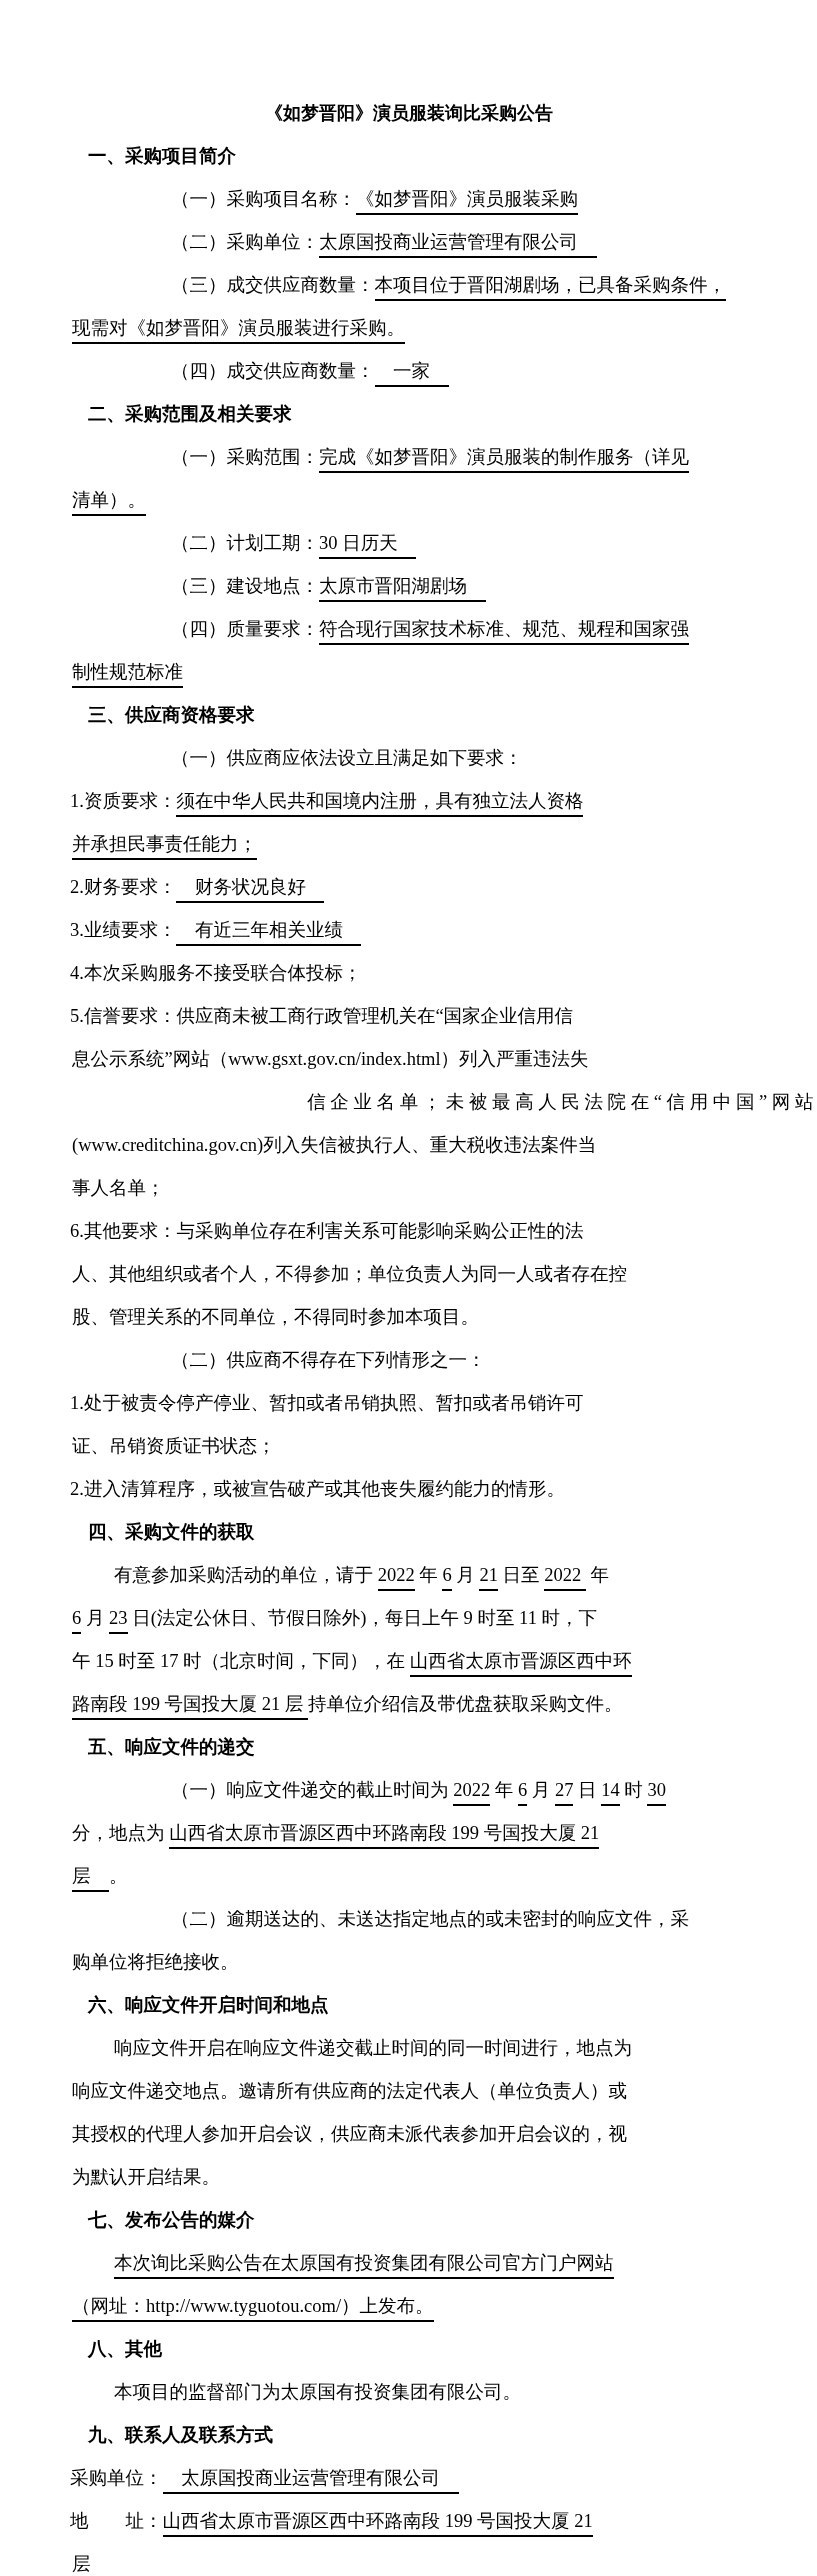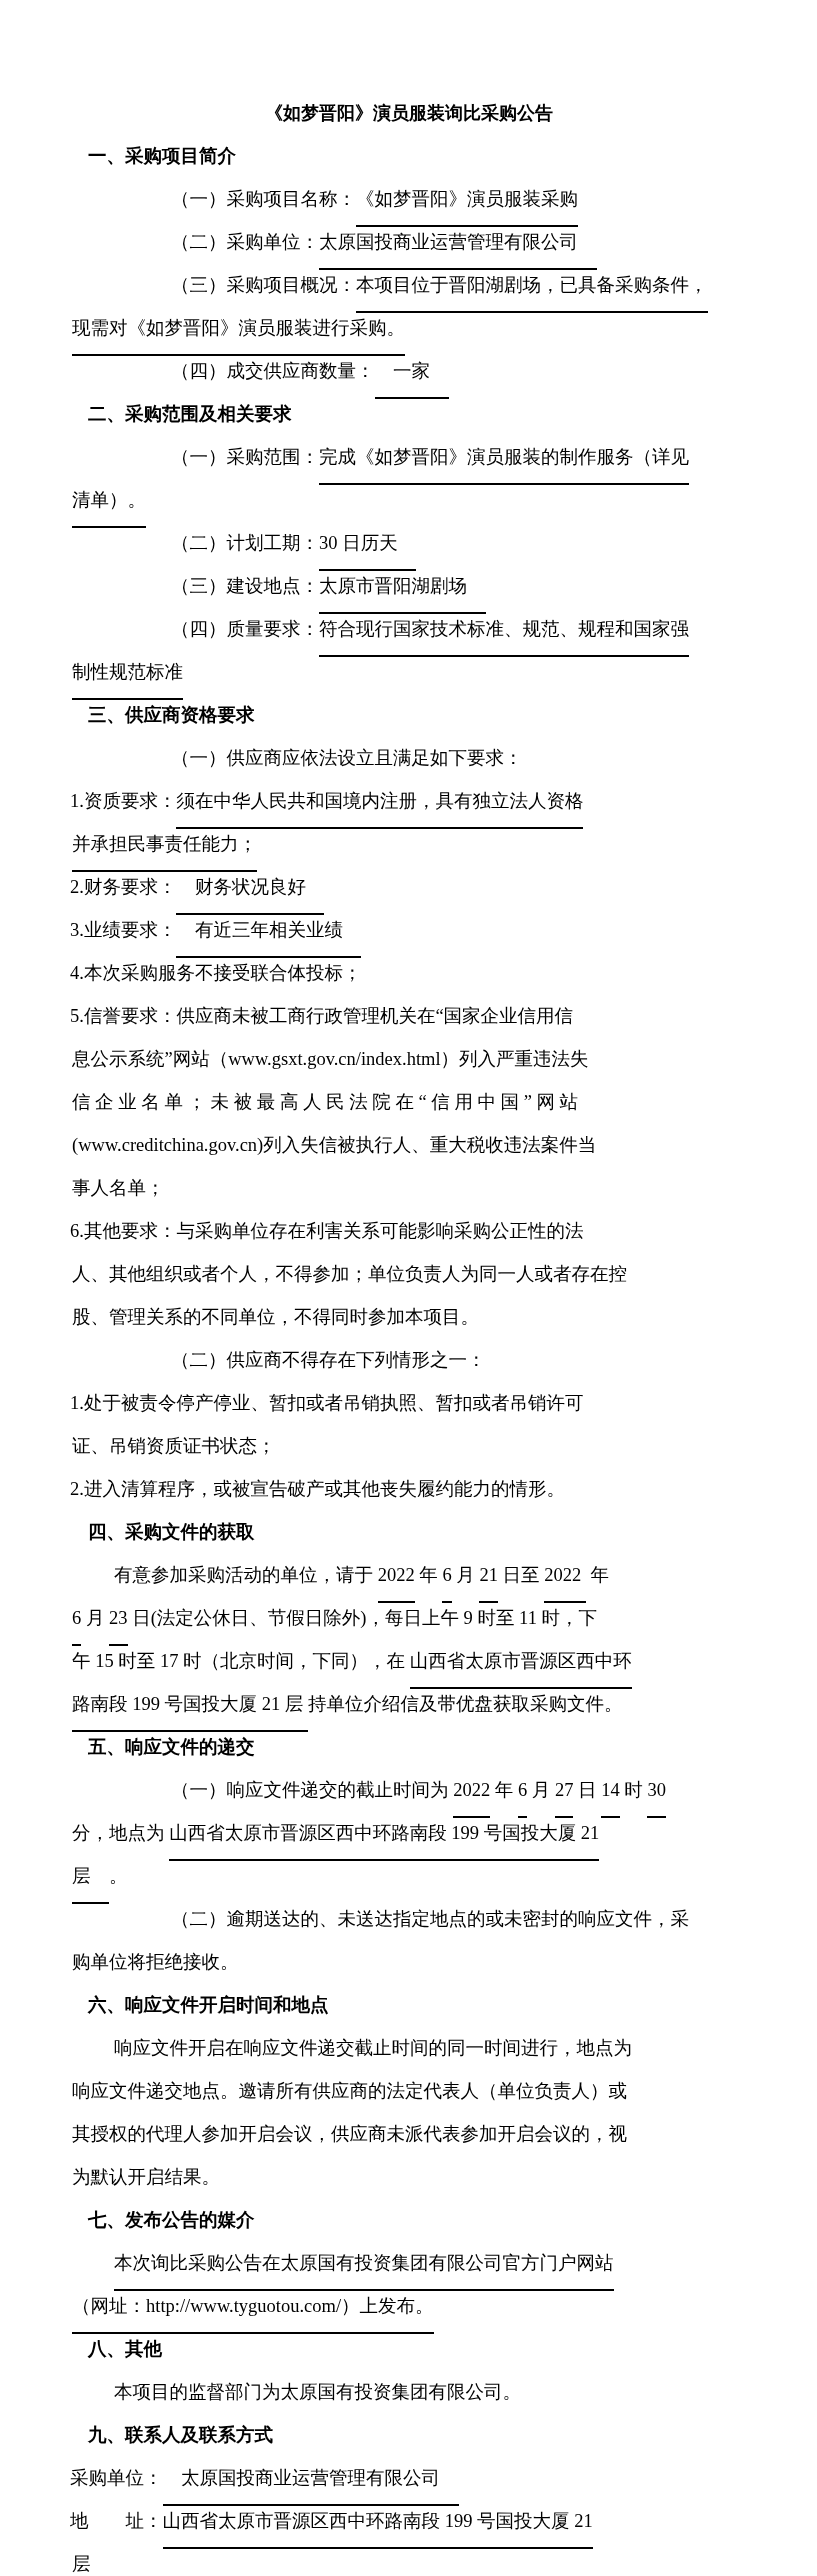--- a/index.html
+++ b/index.html
@@ -18,32 +18,32 @@
     font-family:"Liberation Sans","DejaVu Sans",sans-serif;
   }
   .l-heading{
     font-weight:700;margin-left:88px;
     font-family:Liberation Serif, serif;
   }
   .l-item{margin-left:171px;}
   .l-sub{margin-left:70px;}
   .l-para{margin-left:114px;}
   .l-cont{margin-left:72px;}
-  .js{letter-spacing:4.6px;}
-  .u{border-bottom:2.1px solid #000;padding-bottom:16px;}
+  .js{letter-spacing:4.6px;text-align:right;}
+  .u{border-bottom:2.1px solid #000;padding-bottom:4px;}
 </style>
 </head>
 <body>
 
 <main class="page" id="doc">
     <div class="line l-title"><span>《如梦晋阳》演员服装询比采购公告</span></div>
     <div class="line l-heading"><span>一、采购项目简介</span></div>
     <div class="line l-item"><span>（一）采购项目名称：</span><span class="u">《如梦晋阳》演员服装采购</span></div>
     <div class="line l-item"><span>（二）采购单位：</span><span class="u">太原国投商业运营管理有限公司　</span></div>
-    <div class="line l-item"><span>（三）采购项目概况：</span><span class="u">本项目位于晋阳湖剧场，已具备采购条件，</span></div>
+    <div class="line l-item"><span>（三）成交供应商数量：</span><span class="u">本项目位于晋阳湖剧场，已具备采购条件，</span></div>
     <div class="line l-cont"><span class="u">现需对《如梦晋阳》演员服装进行采购。</span></div>
     <div class="line l-item"><span>（四）成交供应商数量：</span><span class="u">　一家　</span></div>
     <div class="line l-heading"><span>二、采购范围及相关要求</span></div>
     <div class="line l-item"><span>（一）采购范围：</span><span class="u">完成《如梦晋阳》演员服装的制作服务（详见</span></div>
     <div class="line l-cont"><span class="u">清单）。</span></div>
     <div class="line l-item"><span>（二）计划工期：</span><span class="u">30 日历天　</span></div>
     <div class="line l-item"><span>（三）建设地点：</span><span class="u">太原市晋阳湖剧场　</span></div>
     <div class="line l-item"><span>（四）质量要求：</span><span class="u">符合现行国家技术标准、规范、规程和国家强</span></div>
     <div class="line l-cont"><span class="u">制性规范标准</span></div>
     <div class="line l-heading"><span>三、供应商资格要求</span></div>

